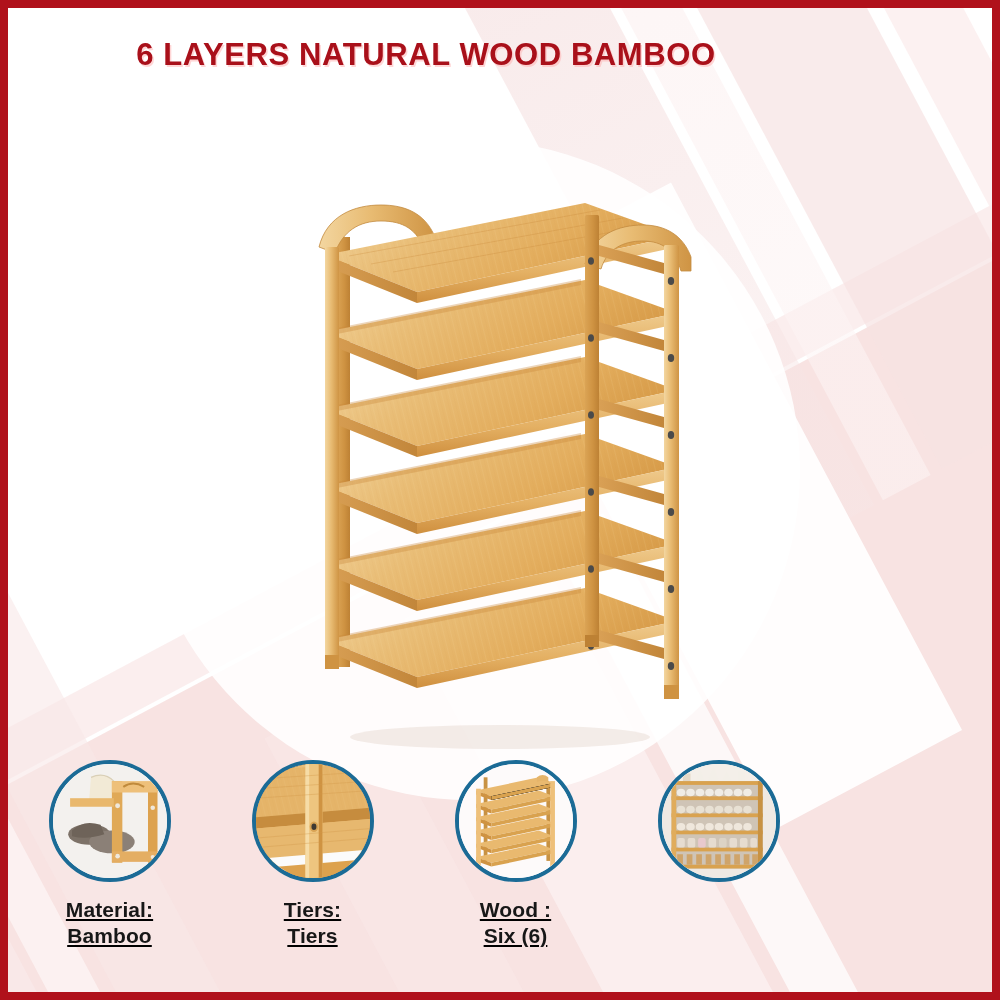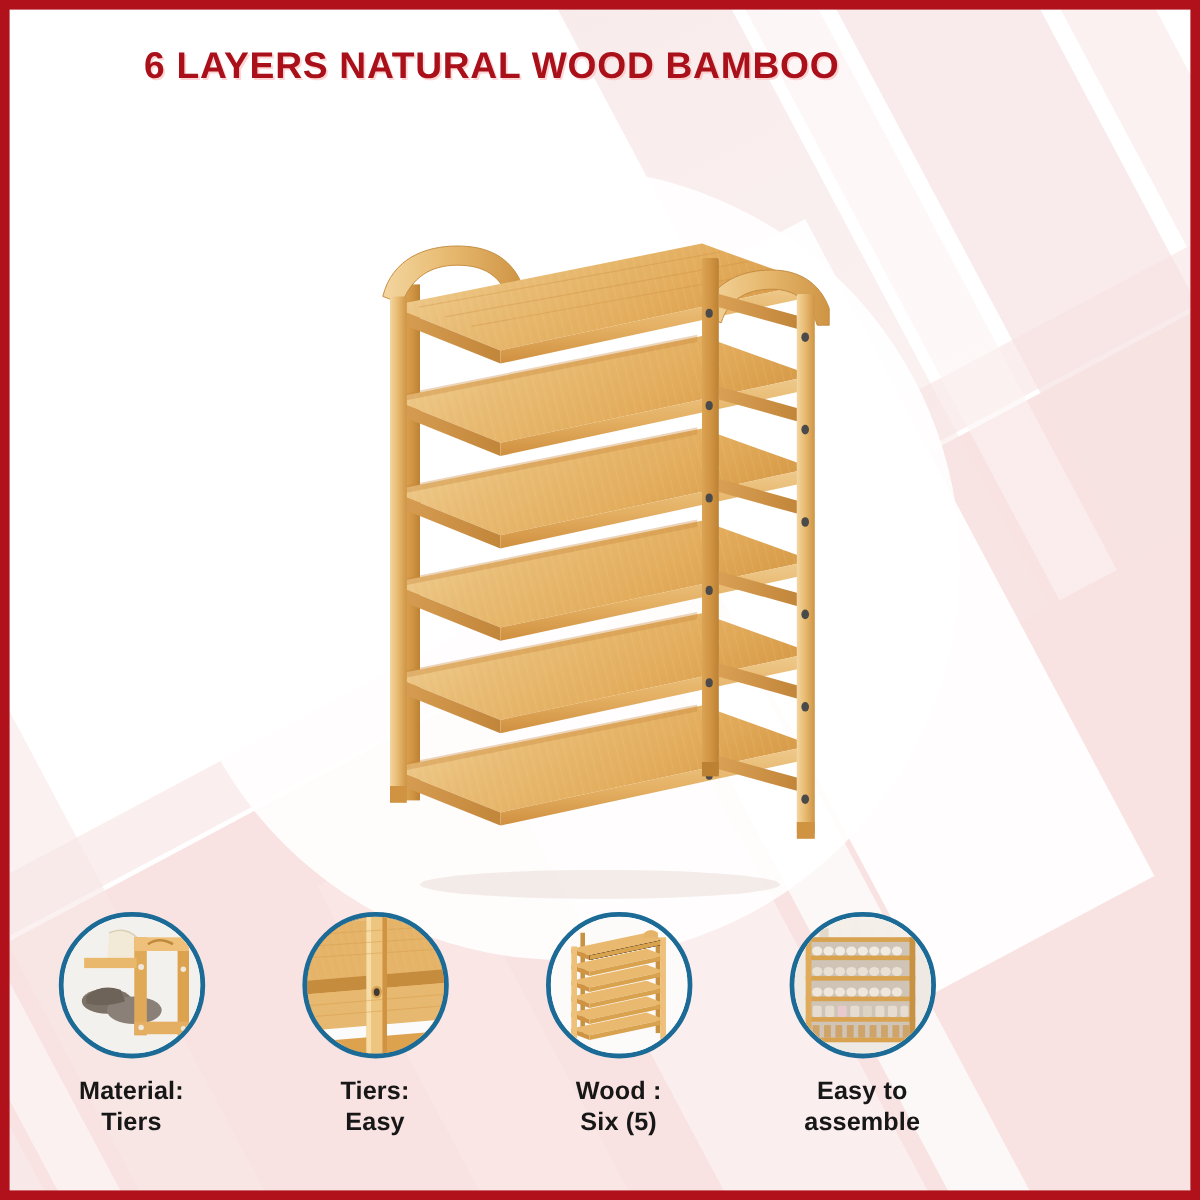--- a/index.html
+++ b/index.html
@@ -23,39 +23,39 @@
   }
   
   #bg{
     position:absolute;inset:0;overflow:hidden;z-index:0;
     background:#ffffff;
   }
   
   #title{
     position:absolute;
     left:120px;top:34px;width:612px;
-    text-align:left;
+    text-align:center;
     font-size:31px;
     font-weight:bold;
     letter-spacing:0.6px;
     line-height:41px;
     color:#a9101a;
     text-transform:uppercase;
     text-shadow:1.5px 1.5px 0 rgba(255,180,180,.55);
     z-index:20;
   }
   
   #hero{
     position:absolute;left:285px;top:185px;width:430px;height:570px;
     z-index:15;
   }
   
   #features{
     position:absolute;left:8px;top:760px;width:812px;height:215px;
-    display:flex;z-index:25;
+    display:flex;z-index:25;text-decoration:underline;
   }
   .feature{
     flex:1 1 0;
     display:flex;flex-direction:column;align-items:center;
   }
   .f-circle{
     width:122px;height:122px;border-radius:50%;
     border:4px solid #1b6b96;
     overflow:hidden;position:relative;
     background:#fdfdfd;
@@ -280,21 +280,21 @@
           <rect x="62" y="92" width="48" height="11" fill="#e4ae63"></rect>
           <rect x="18" y="36" width="46" height="9" fill="#e9b86d"></rect>
           <circle cx="68" cy="44" r="2.6" fill="#efe8dc"></circle>
           <circle cx="105" cy="46" r="2.4" fill="#efe8dc"></circle>
           <circle cx="68" cy="97" r="2.4" fill="#efe8dc"></circle>
           <circle cx="105" cy="98" r="2.2" fill="#efe8dc"></circle>
         </svg>
       </div>
       <div class="f-label">
         <div>Material:</div>
-        <div>Tiers</div>
+        <div>Bamboo</div>
       </div>
     </div>
 
     <div class="feature">
       <div class="f-circle">
         <svg viewBox="0 0 120 120">
           <rect width="120" height="120" fill="#ecc храм"></rect>
           <rect width="120" height="120" fill="#e9be79"></rect>
 
           <polygon points="0,6 120,0 120,46 0,56" fill="#e5b469"></polygon>
@@ -318,21 +318,21 @@
             <line x1="0" y1="16" x2="120" y2="8"></line>
             <line x1="0" y1="26" x2="120" y2="18"></line>
             <line x1="0" y1="36" x2="120" y2="28"></line>
             <line x1="0" y1="78" x2="120" y2="68"></line>
             <line x1="0" y1="88" x2="120" y2="78"></line>
           </g>
         </svg>
       </div>
       <div class="f-label">
         <div>Tiers:</div>
-        <div>Easy</div>
+        <div>Tiers</div>
       </div>
     </div>
 
     <div class="feature">
       <div class="f-circle">
         <svg viewBox="0 0 120 120">
           <rect width="120" height="120" fill="#fdfafa"></rect>
           <g>
 
             <rect x="26" y="14" width="4" height="88" fill="#c89243"></rect>
@@ -373,21 +373,21 @@
 
             <rect x="18" y="26" width="5" height="84" fill="#eec07a"></rect>
             <rect x="96" y="18" width="5" height="92" fill="#eec07a"></rect>
 
             <path d="M82 14 q6 -5 12 0 l0 5 q-6 -3 -12 0 Z" fill="#e5b469"></path>
           </g>
         </svg>
       </div>
       <div class="f-label">
         <div>Wood :</div>
-        <div>Six (5)</div>
+        <div>Six (6)</div>
       </div>
     </div>
 
     <div class="feature">
       <div class="f-circle">
         <svg viewBox="0 0 120 120">
           <rect width="120" height="120" fill="#efe9e3"></rect>
           <rect x="0" y="0" width="120" height="22" fill="#f4efe9"></rect>
 
           <rect x="10" y="18" width="96" height="92" fill="#cfc4b6"></rect>
@@ -461,22 +461,18 @@
               <rect x="56" y="95" width="6" height="11"></rect>
                 <rect x="66" y="95" width="6" height="11"></rect>
               <rect x="76" y="95" width="6" height="11"></rect>
                 <rect x="86" y="95" width="6" height="11"></rect>
               <rect x="95" y="95" width="6" height="11"></rect>
             </g>
           </g>
           <rect x="0" y="92" width="10" height="28" fill="#e8e2da"></rect>
         </svg>
       </div>
-      <div class="f-label">
-        <div>Easy to</div>
-        <div>assemble</div>
-      </div>
     </div>
 
   </div>
 
   <div id="frame"></div>
 </div>
 
 </body></html>

